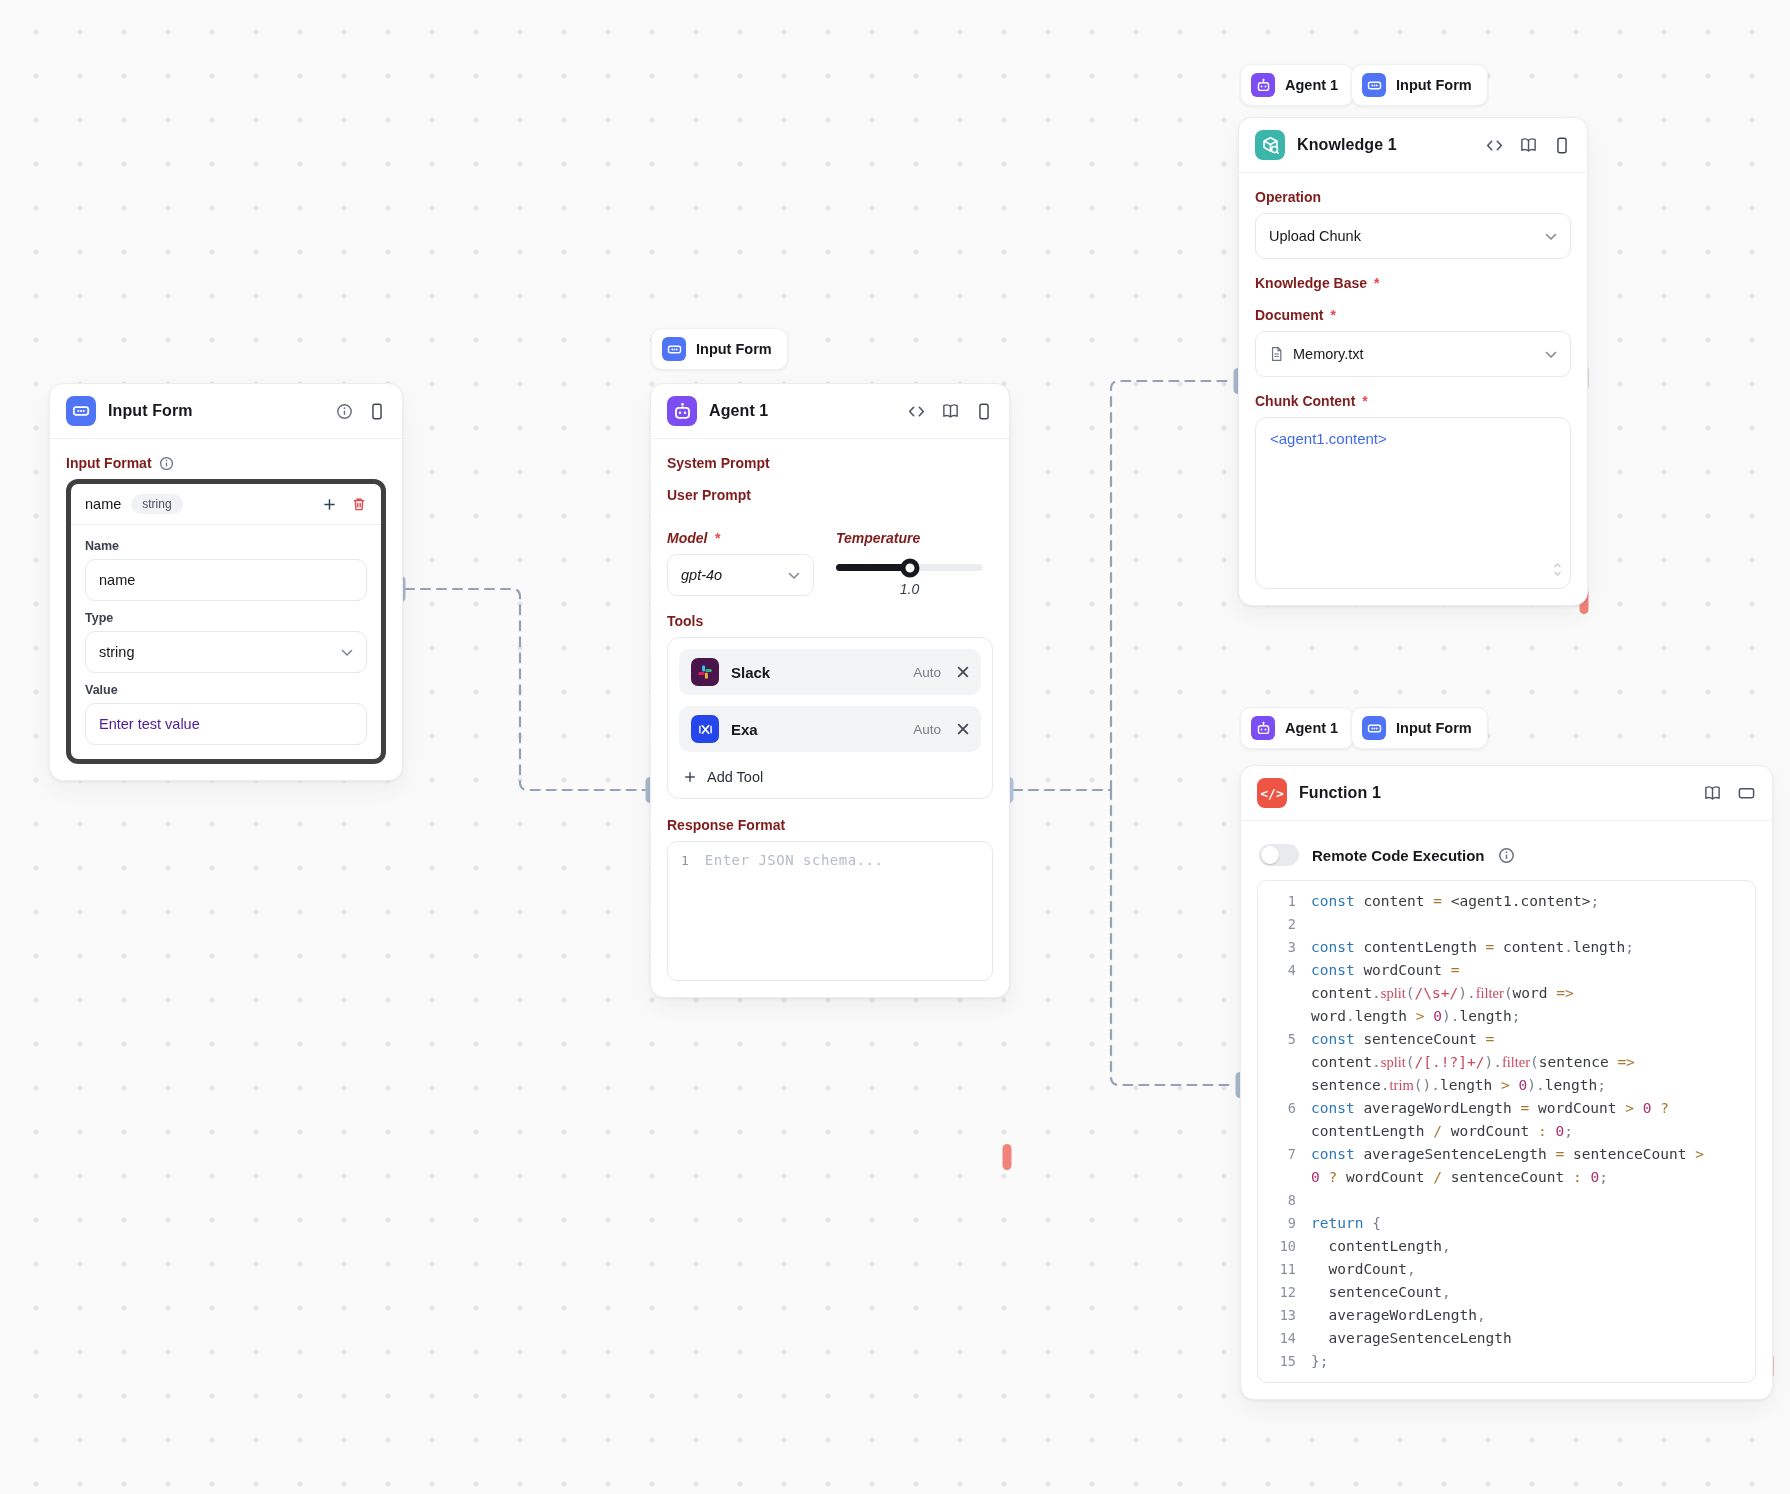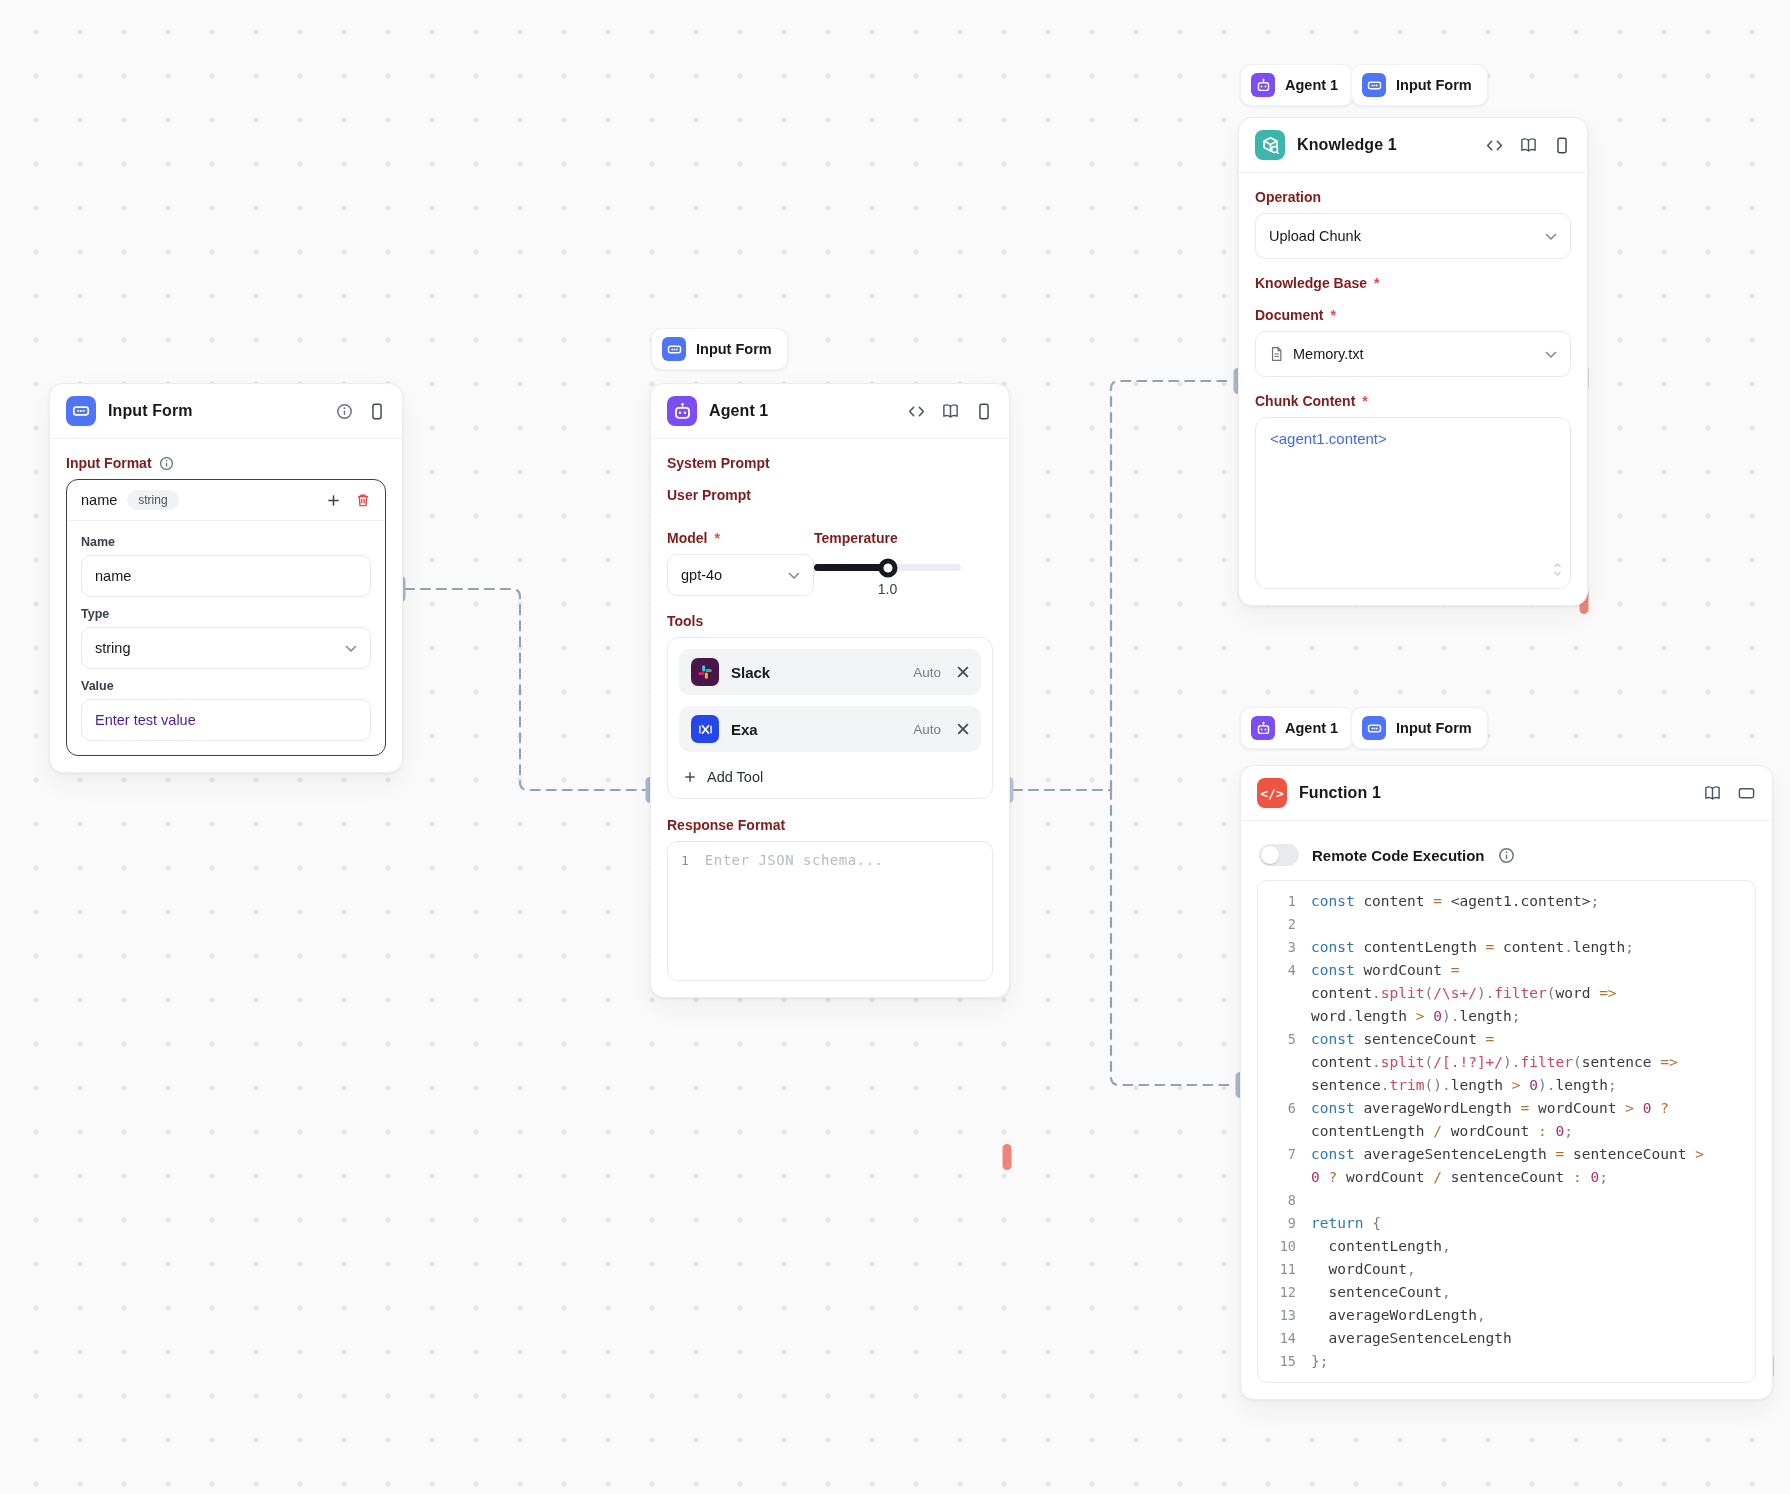--- a/index.html
+++ b/index.html
@@ -19,35 +19,35 @@
   .card-header{display:flex;align-items:center;gap:12px;padding:12px 16px;border-bottom:1px solid #f0f1f4;}
   .node-ic{width:30px;height:30px;border-radius:8px;display:flex;align-items:center;justify-content:center;flex:0 0 auto;}
   .ic-blue{background:#4f74f6;} .ic-purple{background:#7b4df3;} .ic-teal{background:#3cb5aa;} .ic-red{background:#ee5444;}
   .card-title{font-size:16px;font-weight:700;color:#17181c;flex:1;letter-spacing:.1px;}
   .hdr-icons{display:flex;gap:15px;align-items:center;}
   .hicon{display:flex;align-items:center;justify-content:center;cursor:pointer;}
   .card-body{padding:14px 16px 16px;}
   .sec-label{font-size:14px;font-weight:600;color:#7f1d1d;display:flex;align-items:center;gap:7px;margin:2px 0 8px;}
   .sec-label.sp{margin-top:16px;}
   .req::after{content:" *";color:#e5484d;font-weight:600;}
-  .groupbox{border:1px solid #404040;border-radius:12px;}
+  .groupbox{border:5px solid #404040;border-radius:12px;}
   .groupbox-head{display:flex;align-items:center;gap:10px;padding:10px 14px;border-bottom:1px solid #eceef1;}
   .gb-name{font-size:14.5px;color:#17181c;}
   .badge{background:#f1f2f5;border-radius:999px;padding:3px 11px;font-size:12px;color:#4a515c;}
   .gb-actions{margin-left:auto;display:flex;gap:14px;align-items:center;}
   .groupbox-body{padding:4px 14px 14px;}
   .f-label{font-size:12.5px;color:#3a414c;margin:10px 0 6px;font-weight:600;}
   .input{height:40px;border:1px solid #e6e8ec;border-radius:10px;display:flex;align-items:center;gap:9px;padding:0 13px;font-size:14.5px;color:#17181c;background:#fff;}
   .select{justify-content:flex-start;}
   .select .chev{margin-left:auto;}
   .ph{color:#4c1d95;}
   .tmpl{color:#4169e8;}
   .tarea{border:1px solid #e6e8ec;border-radius:12px;padding:10px 14px;font-size:15px;line-height:1.47;color:#23262d;position:relative;background:#fff;}
   .resize-g{position:absolute;right:8px;bottom:6px;}
-  .two-col{display:flex;margin-top:25px;}
+  .two-col{display:flex;gap:22px;margin-top:25px;font-style:italic;}
   .col-model{width:147px;flex:0 0 auto;}
   .col-temp{flex:1;}
   .slider{position:relative;width:147px;height:24px;margin-top:9px;}
   .slider .track{position:absolute;left:0;right:0;top:9px;height:7px;border-radius:99px;background:#ebedf0;}
   .slider .fill{position:absolute;left:0;top:9px;width:50%;height:7px;border-radius:99px;background:#17181c;}
   .slider .knob{position:absolute;left:50%;top:12.5px;width:19px;height:19px;border-radius:50%;background:#fff;border:5.5px solid #17181c;transform:translate(-50%,-50%);box-sizing:border-box;}
   .slider-val{width:147px;text-align:center;font-size:14px;color:#3a414c;margin-top:2px;}
   .tools-box{border:1px solid #e7e9ed;border-radius:12px;padding:11px;margin-bottom:18px;}
   .tool-row{height:46px;background:#f3f4f6;border-radius:10px;display:flex;align-items:center;gap:12px;padding:0 12px;margin-bottom:11px;}
   .tool-ic{width:28px;height:28px;border-radius:7px;display:flex;align-items:center;justify-content:center;flex:0 0 auto;}
@@ -68,21 +68,21 @@
   .port.lt{background:#b3c6dd;}
   .port.red{background:#f0837a;}
   .toggle-row{display:flex;align-items:center;gap:13px;padding:9px 2px 14px;}
   .toggle{width:40px;height:22px;border-radius:999px;background:#e8eaee;position:relative;cursor:pointer;flex:0 0 auto;}
   .toggle::after{content:"";position:absolute;left:2px;top:2px;width:18px;height:18px;border-radius:50%;background:#fff;box-shadow:0 1px 2px rgba(0,0,0,.2);}
   .toggle-label{font-size:15px;font-weight:600;color:#17181c;}
   .code-box{border:1px solid #e7e9ed;border-radius:10px;padding:9px 10px 9px 0;font-family:"DejaVu Sans Mono",monospace;font-size:14.5px;line-height:23px;background:#fff;}
   .code-row{display:flex;}
   .code-ln{width:38px;text-align:right;padding-right:15px;color:#8b919b;flex:0 0 auto;font-size:13.5px;}
   .code-txt{white-space:pre;}
-  .kw{color:#2e77b5;} .mt{color:#c9485b;} .rx{color:#c9485b;} .op{color:#a8762d;}
+  .kw{color:#2e77b5;} .mt{color:#c9485b;font-family:Liberation Serif, serif;} .rx{color:#c9485b;} .op{color:#a8762d;}
   .nu{color:#aa2f6d;} .pu{color:#7a818b;} .pl{color:#383b41;}
 </style>
 </head>
 <body>
 
 <svg class="wires" width="1790" height="1494">
   <path d="M 405 589 L 512 589 Q 520 589 520 597 L 520 782 Q 520 790 528 790 L 645 790" stroke="#93a2b7" stroke-width="2.2" stroke-dasharray="9 7" fill="none" stroke-linecap="round"></path>
   <path d="M 1013 790 L 1111 790" stroke="#93a2b7" stroke-width="2.2" stroke-dasharray="9 7" fill="none" stroke-linecap="round"></path>
   <path d="M 1111 790 L 1111 389 Q 1111 381 1119 381 L 1233 381" stroke="#93a2b7" stroke-width="2.2" stroke-dasharray="9 7" fill="none" stroke-linecap="round"></path>
   <path d="M 1111 790 L 1111 1077 Q 1111 1085 1119 1085 L 1235 1085" stroke="#93a2b7" stroke-width="2.2" stroke-dasharray="9 7" fill="none" stroke-linecap="round"></path>

